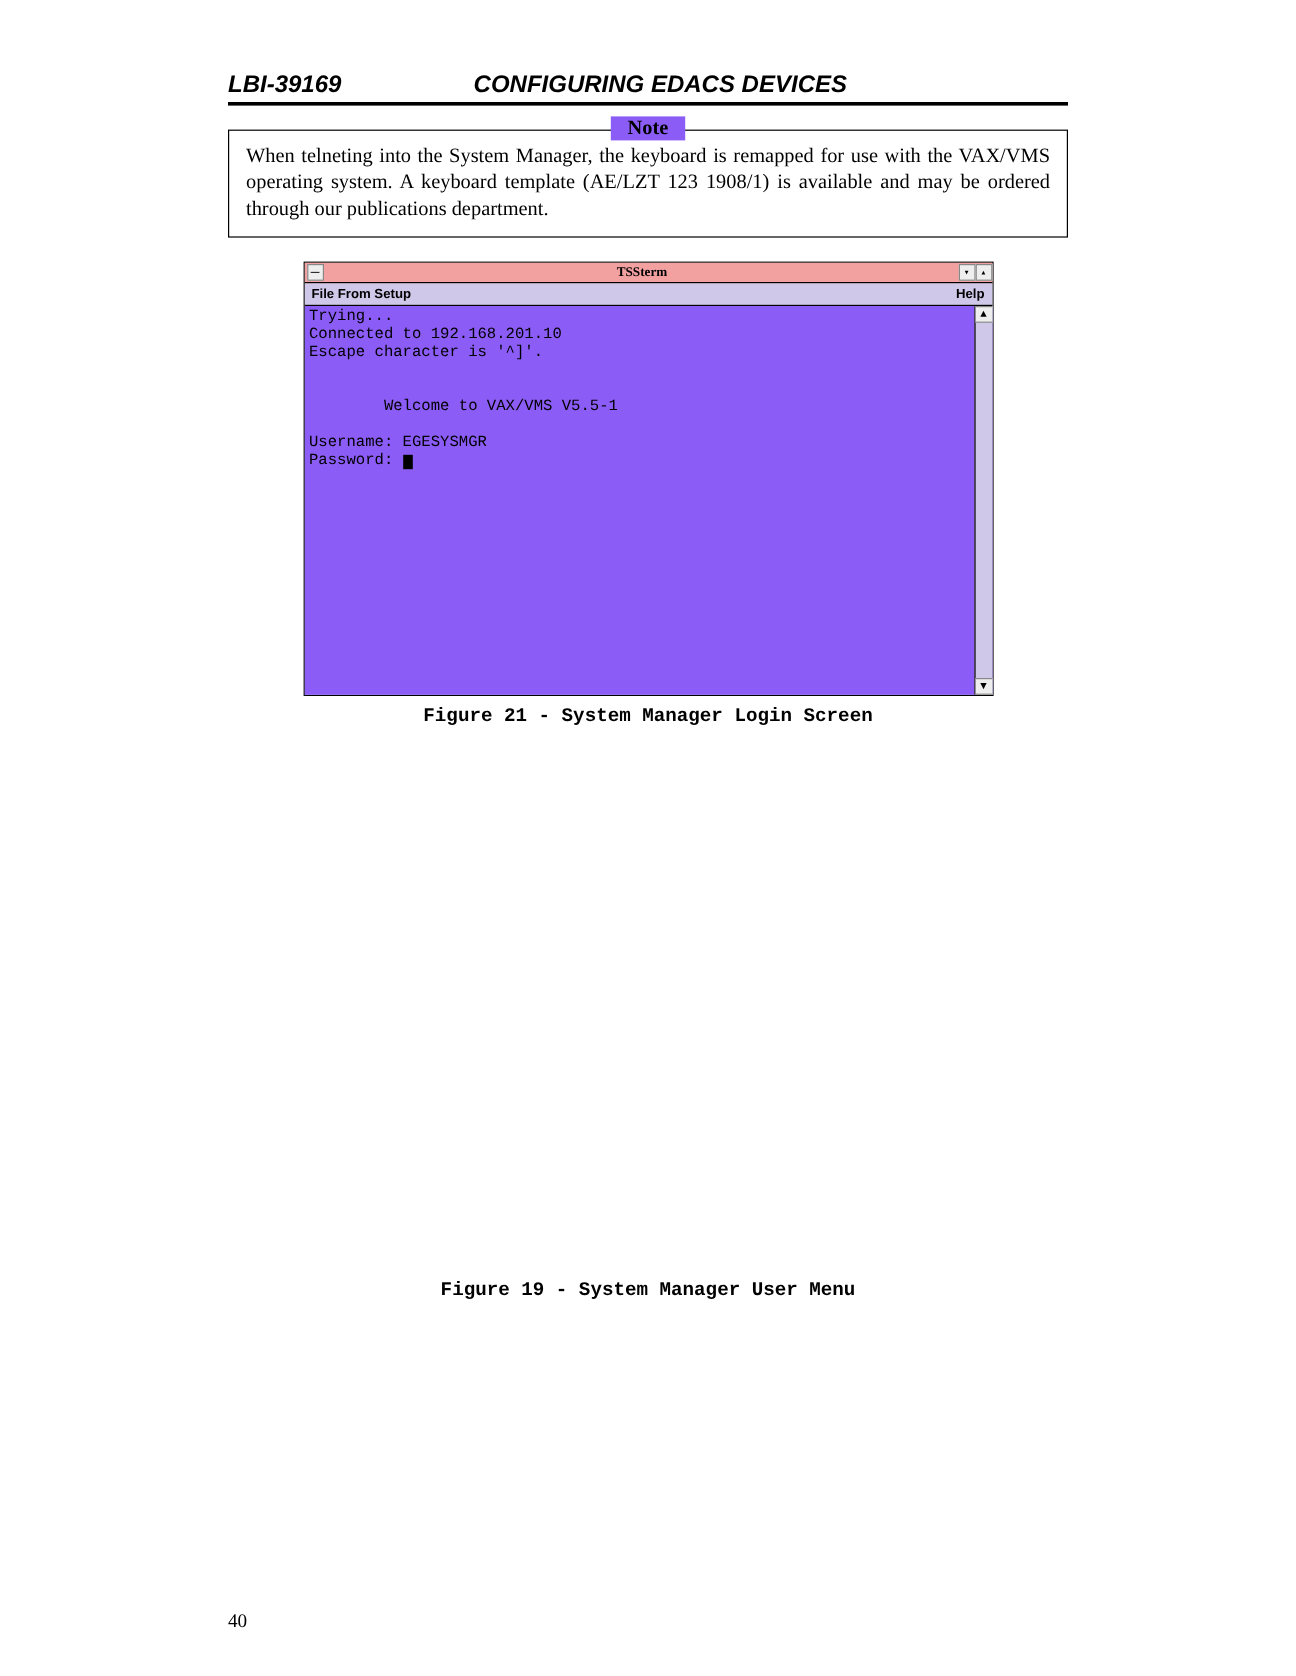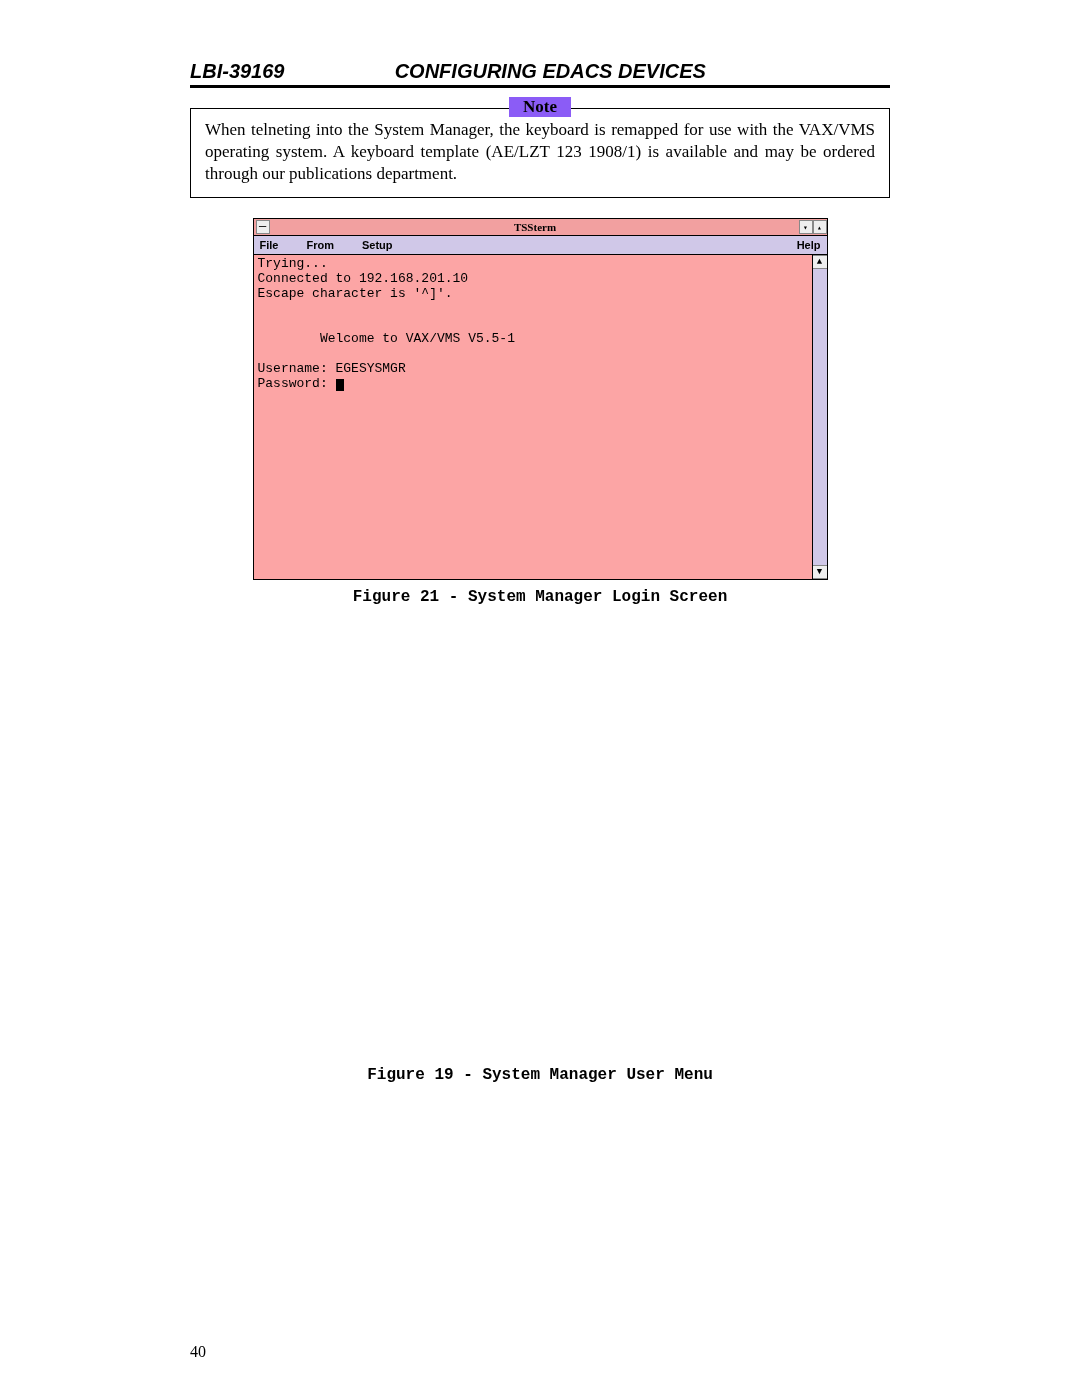--- a/index.html
+++ b/index.html
@@ -124,31 +124,31 @@
     display: flex;
     align-items: center;
     height: 18px;
     border-bottom: 1px solid #000;
     font-family: Arial, Helvetica, sans-serif;
     font-size: 11px;
     padding: 0 6px;
   }
   .term-menubar .menu-left {
     display: flex;
-    gap: 28px;
+    gap: 3px;
   }
   .term-menubar .menu-right {
     margin-left: auto;
   }
   .menu-item {
     font-weight: bold;
   }
   .term-body-wrap {
     display: flex;
-    background: #fca5a5;
+    background: #8b5cf6;
   }
   .term-body {
     flex: 1;
     padding: 2px 4px;
     font-size: 13px;
     line-height: 1.15;
     white-space: pre;
     min-height: 320px;
     color: #000;
   }

